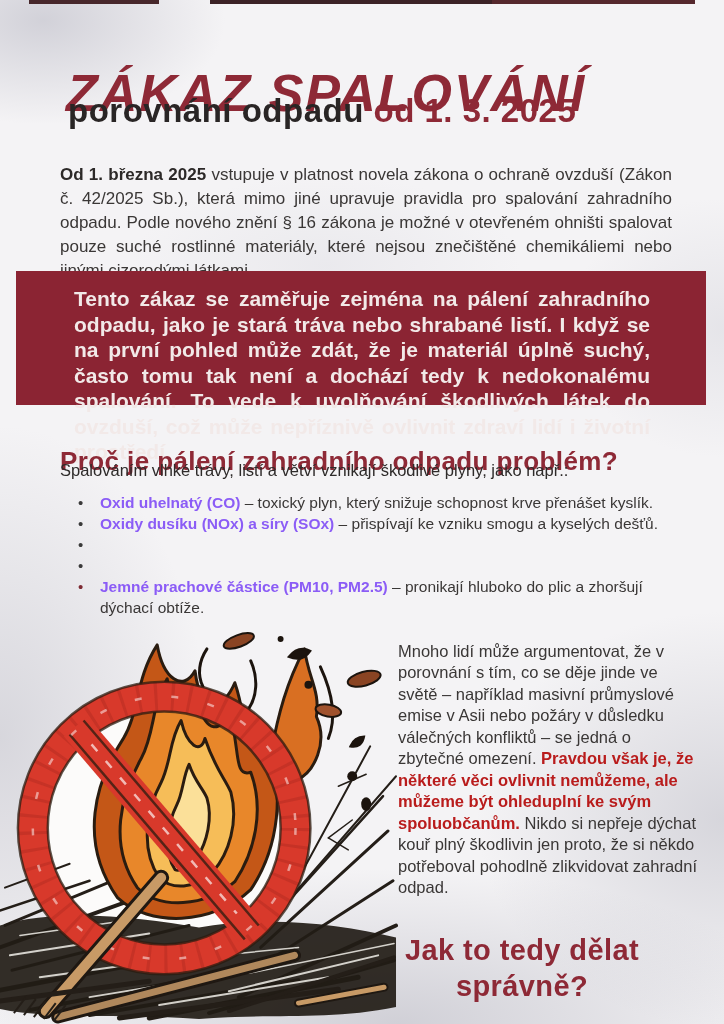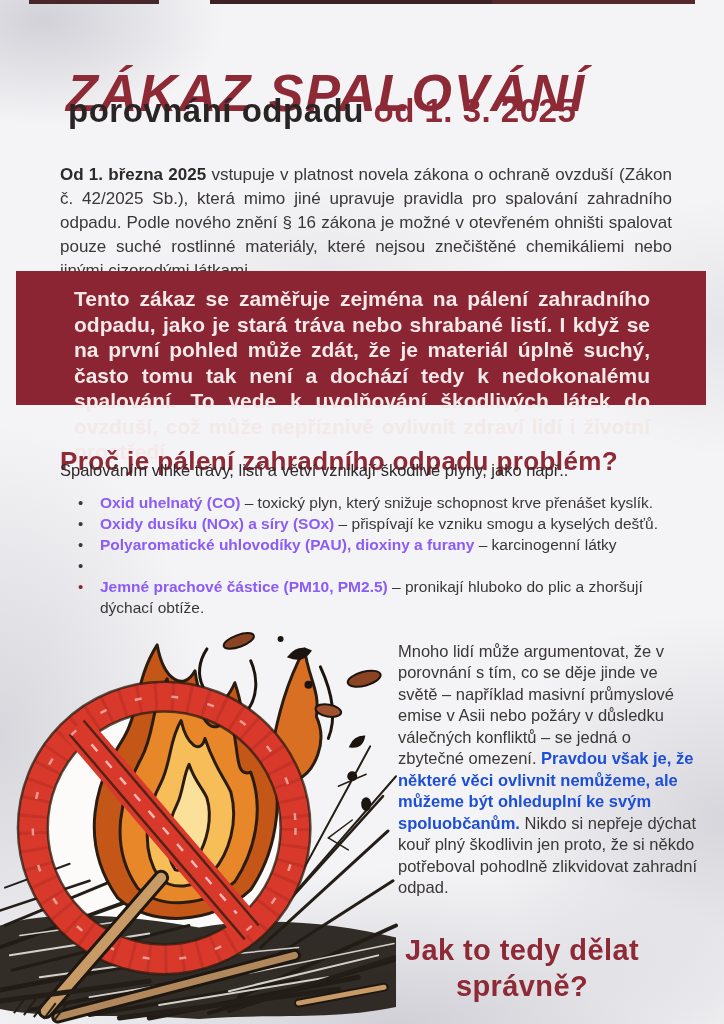--- a/index.html
+++ b/index.html
@@ -63,21 +63,21 @@
   .bullets .marker{
     flex:0 0 22px;color:#3a3a3a;font-size:15px;line-height:21px;text-align:left;
   }
   .bullets li.red-marker .marker{color:#7d2a33;}
   .bullets b{color:#8b5cf6;}
   .illustration{top:626px;left:0;width:398px;height:398px;}
   .argument{
     top:624px;left:398px;width:302px;
     font-size:16.5px;line-height:21.5px;color:#3a3736;
   }
-  .argument .em{color:#1d4ed8;font-weight:700;}
+  .argument .em{color:#b91c1c;font-weight:700;}
   .closing-heading{
     top:908px;left:396px;width:252px;
     font-size:29px;font-weight:900;line-height:36px;letter-spacing:.4px;color:#8e2936;text-align:center;
   }
 </style>
 </head>
 <body>
 
 <div class="abs top-artifact"></div>
 
@@ -99,21 +99,20 @@
   <li>
       <span class="marker">•</span>
       <span><b>Oxid uhelnatý (CO)</b><span> – toxický plyn, který snižuje schopnost krve přenášet kyslík.</span></span>
     </li>
   <li>
       <span class="marker">•</span>
       <span><b>Oxidy dusíku (NOx) a síry (SOx)</b><span> – přispívají ke vzniku smogu a kyselých dešťů.</span></span>
     </li>
   <li>
       <span class="marker">•</span>
-      <span><b>Polyaromatické uhlovodíky (PAU), dioxiny a furany</b><span> – karcinogenní látky</span></span>
     </li>
   <li>
       <span class="marker">•</span>
     </li>
   <li class="red-marker">
       <span class="marker">•</span>
       <span><b>Jemné prachové částice (PM10, PM2.5)</b><span> – pronikají hluboko do plic a zhoršují dýchací obtíže.</span></span>
     </li>
 </ul>
 

